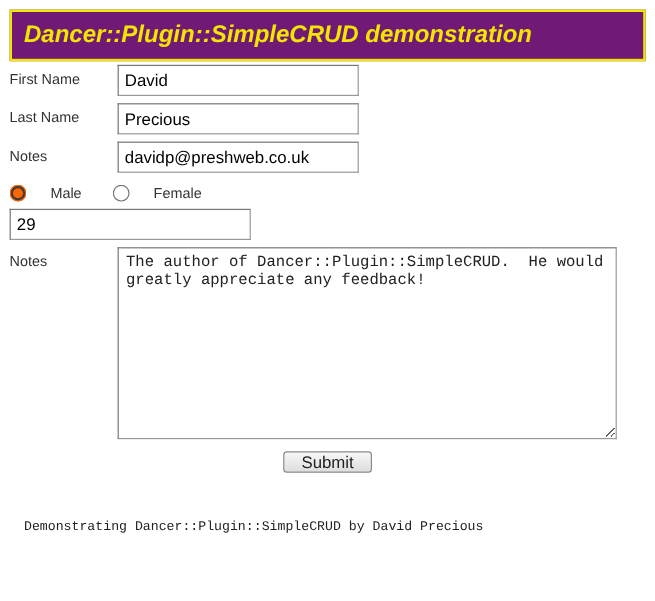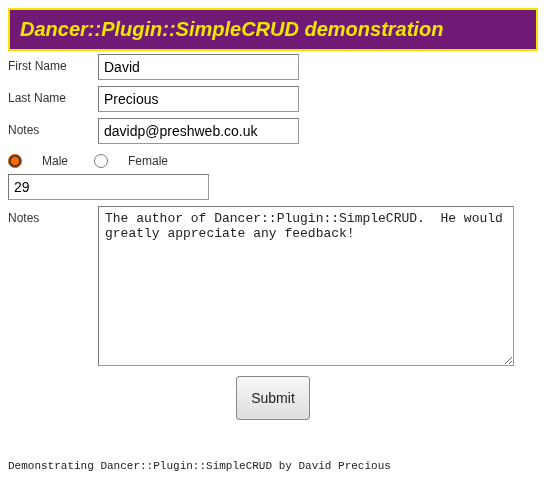--- a/index.html
+++ b/index.html
@@ -74,33 +74,34 @@
     border: 1px solid #999;
     border-top-color: #777;
     border-left-color: #777;
     resize: both;
   }
   .submit-row {
     text-align: center;
     margin-top: 10px;
   }
   .submit-row button {
-    padding: 13px 14px;
+    padding: 0 14px;
     font-size: 14px;
     background: linear-gradient(#f7f7f7, #dedede);
     border: 1px solid #888;
     border-radius: 3px;
     color: #222;
     cursor: pointer;
   }
   .footer {
     margin-top: 40px;
     font-family: "Courier New", monospace;
     font-size: 11px;
     color: #222;
+    margin-left: 12px;
   }
 </style>
 </head>
 <body>
 
 <div class="title-bar">
   <h1>Dancer::Plugin::SimpleCRUD demonstration</h1>
 </div>
 
 <div>

